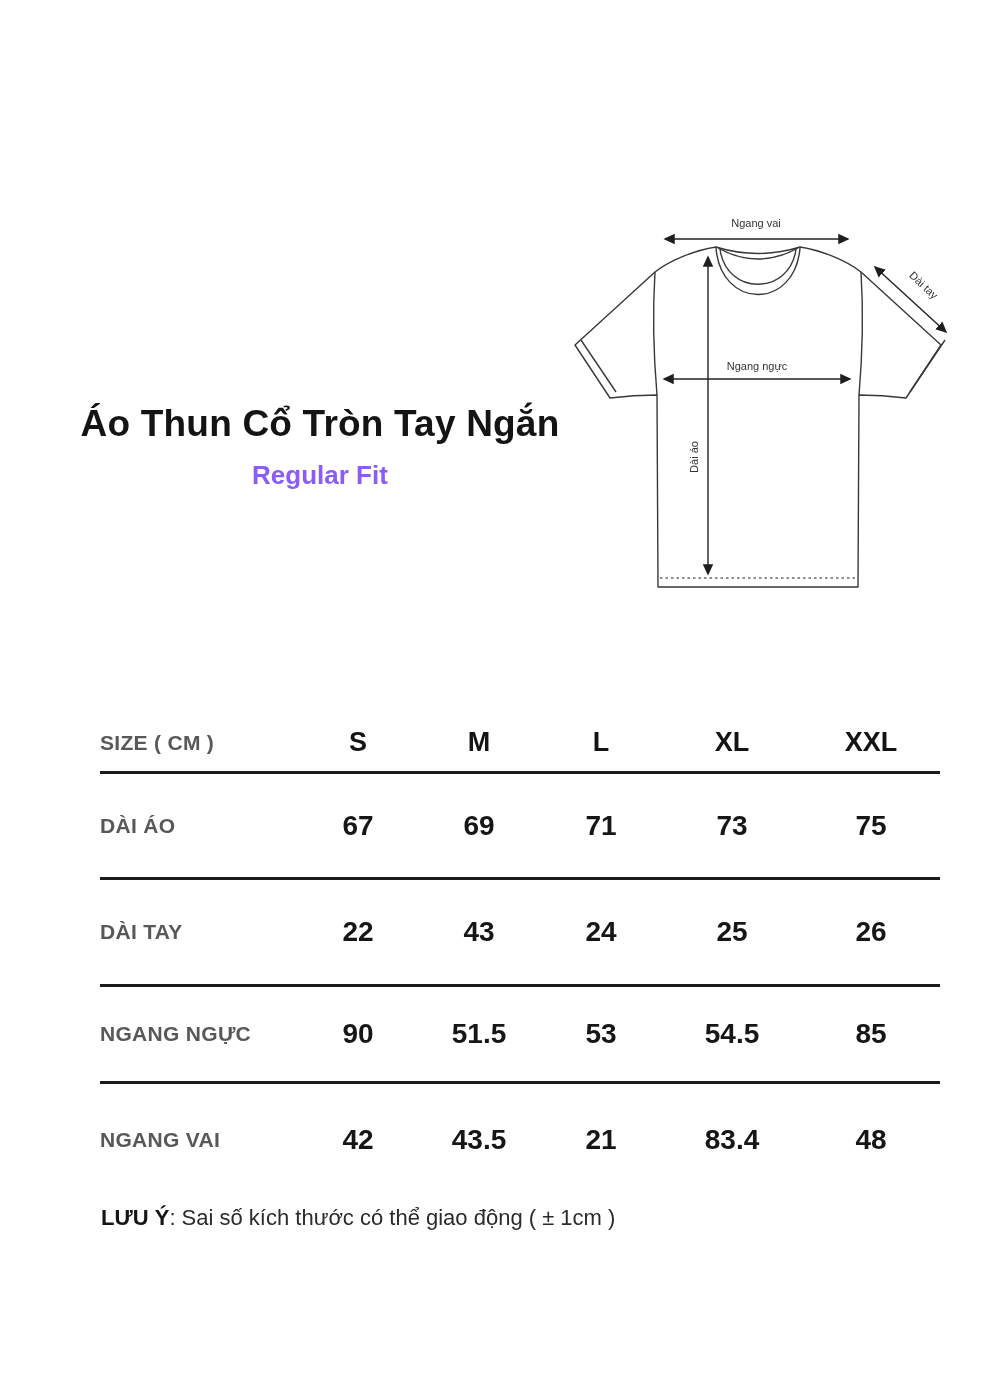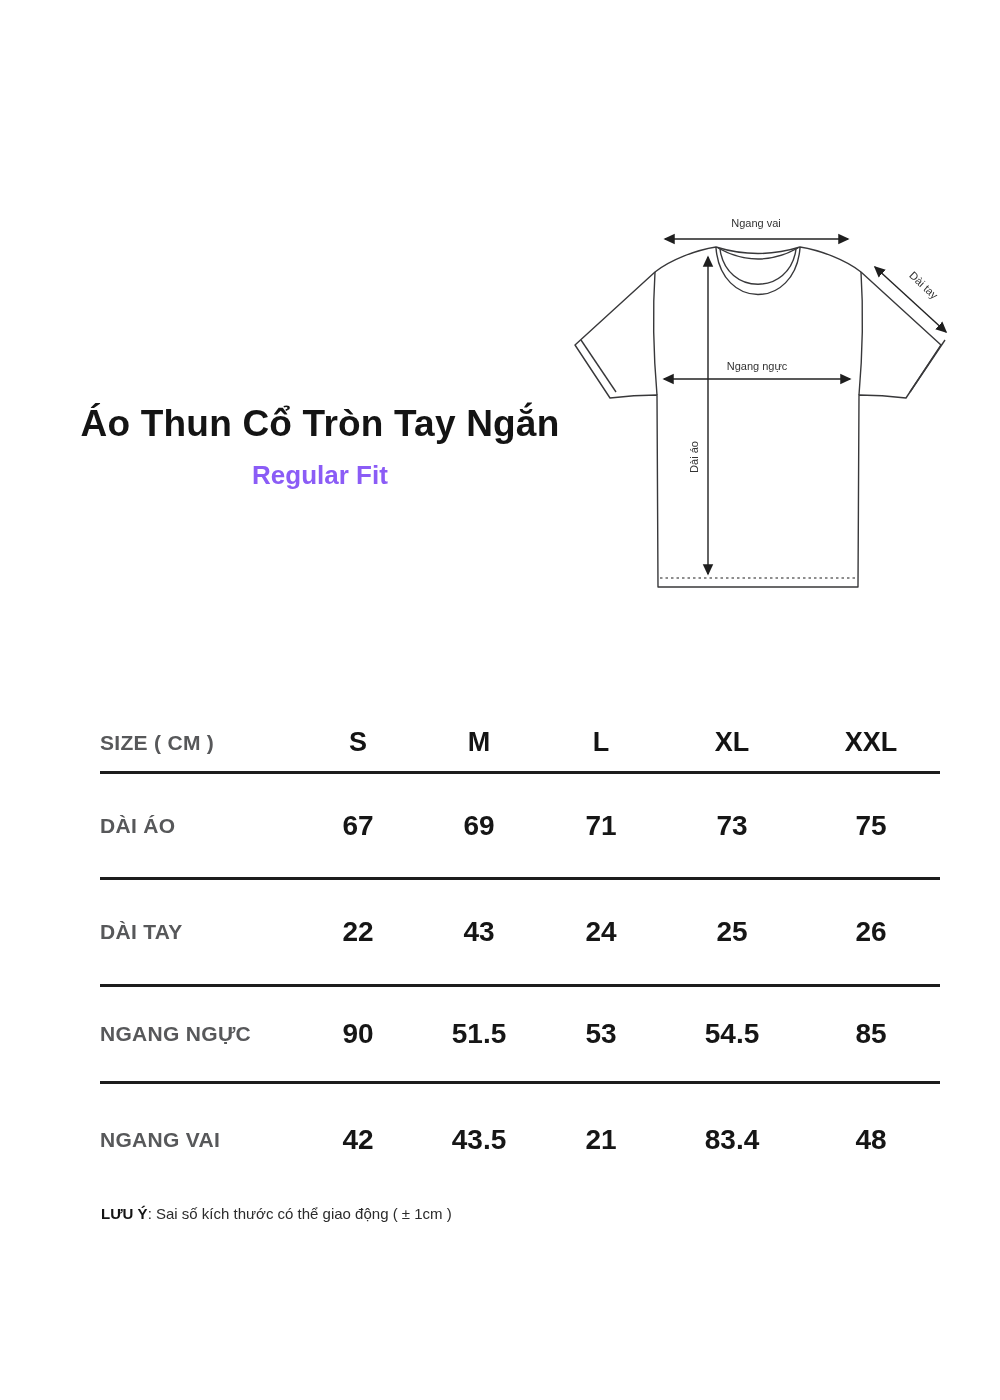--- a/index.html
+++ b/index.html
@@ -33,21 +33,21 @@
   .trow.thead { height:57px; }
   .trow.thead .cell.size { font-size:27px; font-weight:bold; color:#141414; }
   .trow .cell.val { font-size:28px; font-weight:bold; color:#161616; }
   .rule { height:3px; background:#1c1c1c; }
   .row-h1 { height:103px; }
   .row-h2 { height:104px; }
   .row-h3 { height:94px; }
   .row-h4 { height:112px; }
 
   
-  .note { position:absolute; left:101px; top:1205px; font-size:15px; color:#2b2b2b; }
+  .note { position:absolute; left:101px; top:1205px; font-size:22px; color:#2b2b2b; }
   .note b { color:#141414; font-weight:bold; }
 </style>
 </head>
 <body>
 
 <div class="diagram">
   <svg viewBox="0 0 410 405">
     <defs>
       <marker id="ah" viewBox="0 0 10 10" refX="8.2" refY="5" markerWidth="8.5" markerHeight="8.5" orient="auto-start-reverse">
         <path d="M0,0.6 L9.5,5 L0,9.4 z" fill="#1e1e1e"></path>

